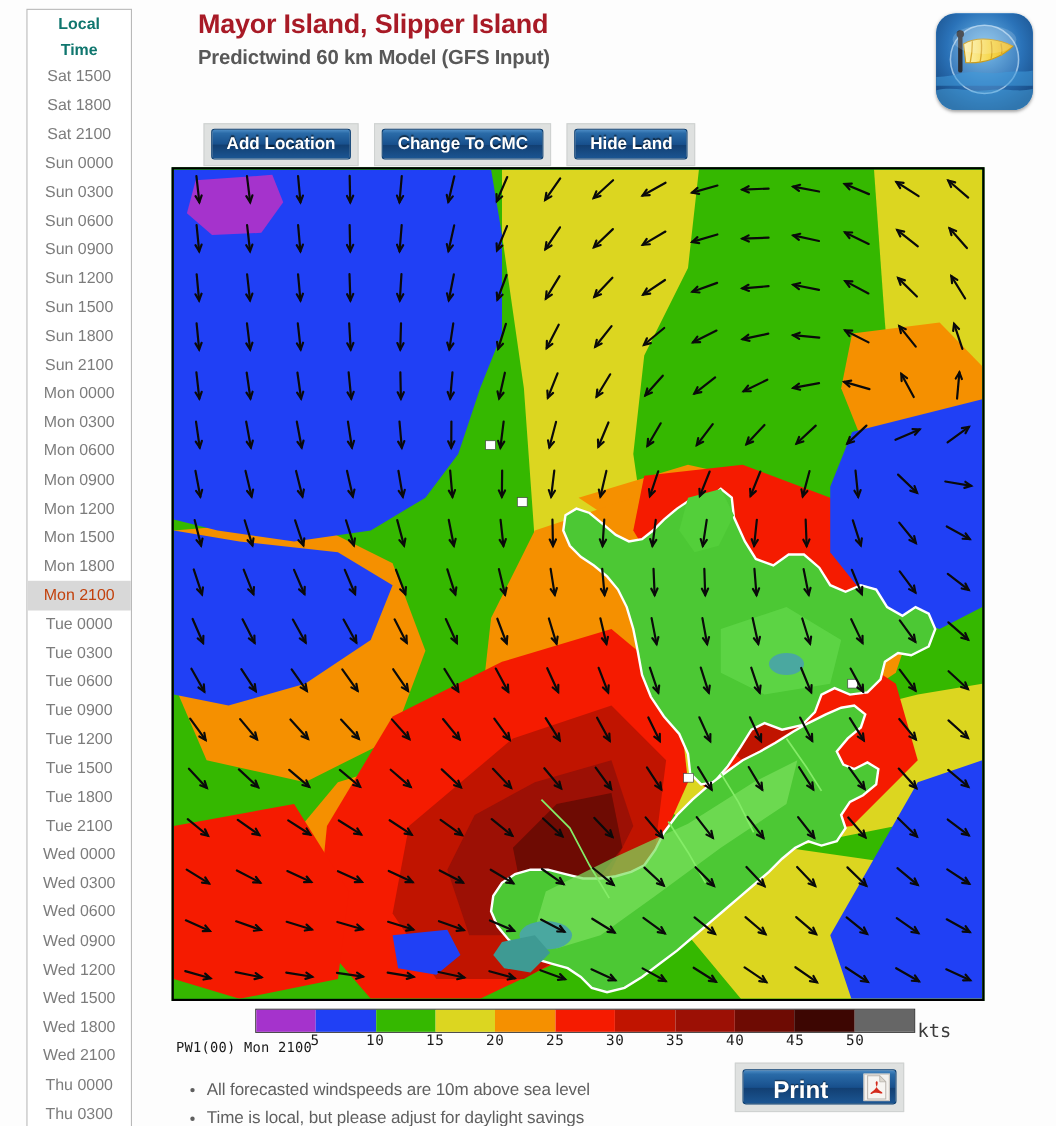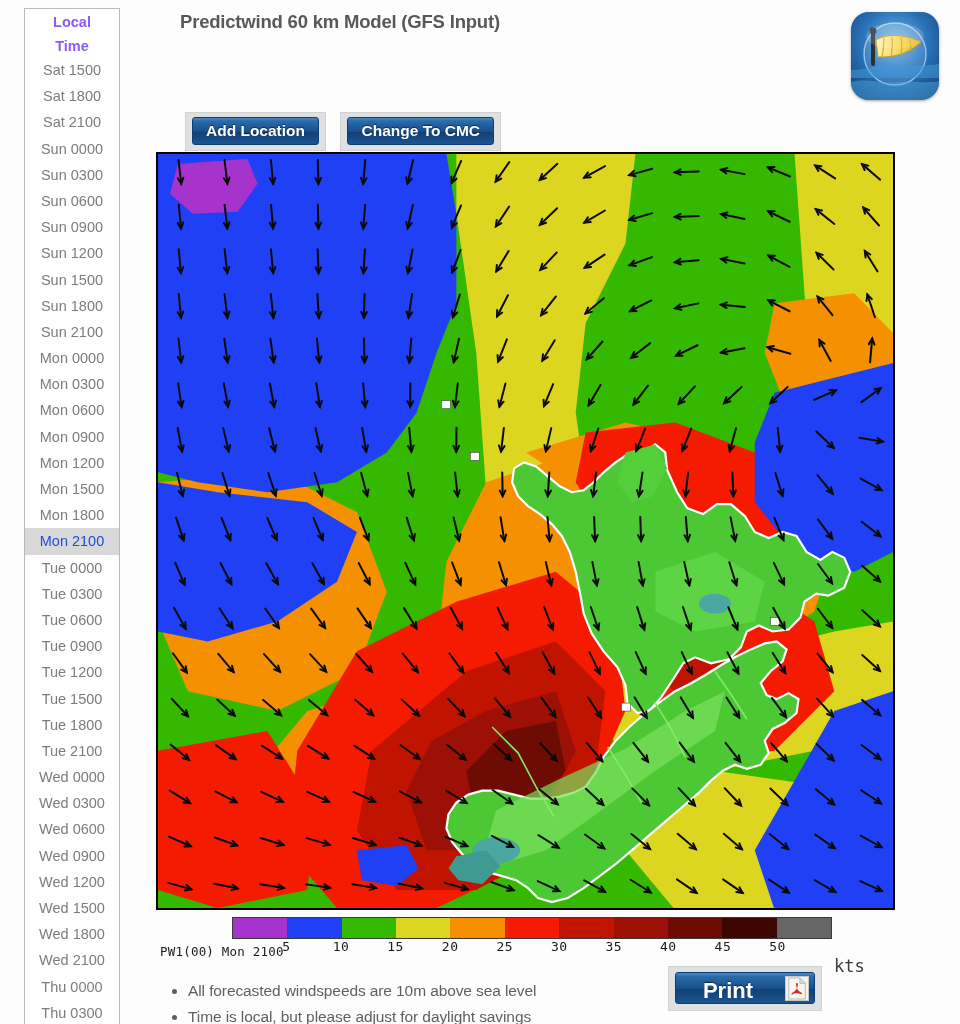--- a/index.html
+++ b/index.html
@@ -22,35 +22,35 @@
     left: 24px; top: 8px;
     width: 96px;
     border: 1px solid #b9b9b9;
     background: #ffffff;
     overflow: hidden;
   }
   .time-head {
     text-align: center;
     font-weight: bold;
     font-size: 14.5px;
-    color: #8b5cf6;
+    color: #0f766e;
     line-height: 21px;
     padding-top: 3px;
   }
   .time-row {
     text-align: center;
     font-size: 14.5px;
     color: #7c7c7c;
     line-height: 26.2px;
     height: 26.2px;
     white-space: nowrap;
   }
   .time-row.selected {
     background: #d8d8d8;
-    color: #1d4ed8;
+    color: #c2410c;
   }
 
   
   #header { position: absolute; left: 180px; top: 8px; width: 660px; }
   #title-main {
     color: #a81a26;
     font-weight: bold;
     font-size: 24.5px;
     line-height: 30px;
     letter-spacing: -0.2px;
@@ -138,21 +138,21 @@
   }
   #legend-stamp {
     position: absolute; left: 4px; top: 32px;
     font-family: "DejaVu Sans Mono", monospace;
     font-size: 12.5px;
     color: #1a1a1a;
     letter-spacing: 0.2px;
     white-space: nowrap;
   }
   #legend-units {
-    position: absolute; left: 678px; top: 44px;
+    position: absolute; left: 678px; top: 16px;
     font-family: "DejaVu Sans Mono", monospace;
     font-size: 17px;
     color: #3b3b3b;
   }
 
   
   #footnotes {
     position: absolute; left: 168px; top: 978px;
     width: 520px;
     color: #5f5f5f;
@@ -233,20 +233,21 @@
         <div class="time-row">Wed 1200</div>
         <div class="time-row">Wed 1500</div>
         <div class="time-row">Wed 1800</div>
         <div class="time-row">Wed 2100</div>
         <div class="time-row">Thu 0000</div>
         <div class="time-row">Thu 0300</div>
       </div>
   </div>
 
   <div id="header">
+    <div id="title-main">Mayor Island, Slipper Island</div>
     <div id="title-model">Predictwind 60 km Model (GFS Input)</div>
   </div>
 
   <div id="logo">
     <svg viewBox="0 0 88 88" width="88" height="88">
       <defs>
         <radialGradient id="gl" cx="50%" cy="35%" r="70%">
           <stop offset="0%" stop-color="#6fb9ea"></stop>
           <stop offset="55%" stop-color="#2a72b8"></stop>
           <stop offset="100%" stop-color="#16477f"></stop>
@@ -269,20 +270,21 @@
       <path d="M59 27.5 C60 32 60 35 59.5 38.5" stroke="#d8a92a" stroke-width="1.2" fill="none"></path>
       <path d="M26 54 C36 52 48 56 60 54 C70 52 78 54 88 52 L88 66 L0 66 L0 58 C10 58 18 56 26 54 Z" fill="#3f9bdb" opacity="0.55"></path>
       <path d="M0 70 C16 66 30 72 46 70 C62 68 74 72 88 69 L88 88 L0 88 Z" fill="#4fb0e8" opacity="0.45"></path>
       <ellipse cx="44" cy="24" rx="29" ry="13" fill="#ffffff" opacity="0.16"></ellipse>
     </svg>
   </div>
 
   <div id="buttonbar">
     <span class="btn-wrap"><span class="btn">Add Location</span></span>
     <span class="btn-wrap"><span class="btn">Change To CMC</span></span>
+    <span class="btn-wrap"><span class="btn">Hide Land</span></span>
   </div>
 
   <div id="map">
     <svg id="map-canvas" viewBox="0 0 739 758" preserveAspectRatio="none">
         <rect x="0" y="0" width="739" height="758" fill="#35b800"></rect>
         <polygon points="300,0 480,0 470,90 430,170 420,260 430,330 470,380 520,420 560,470 600,500 680,480 739,470 739,560 660,600 560,620 470,600 400,540 360,450 330,340 320,200 300,60" fill="#dcd620"></polygon>
         <polygon points="640,0 739,0 739,330 700,330 660,260 650,140" fill="#dcd620"></polygon>
         <polygon points="560,620 700,640 739,640 739,760 520,760 470,700" fill="#dcd620"></polygon>
         <polygon points="370,300 470,270 560,290 640,330 680,400 660,460 600,500 540,470 480,420 430,350 400,320" fill="#f59000"></polygon>
         <polygon points="330,330 420,300 470,340 500,420 470,500 420,560 360,600 300,580 280,500 290,410" fill="#f59000"></polygon>

